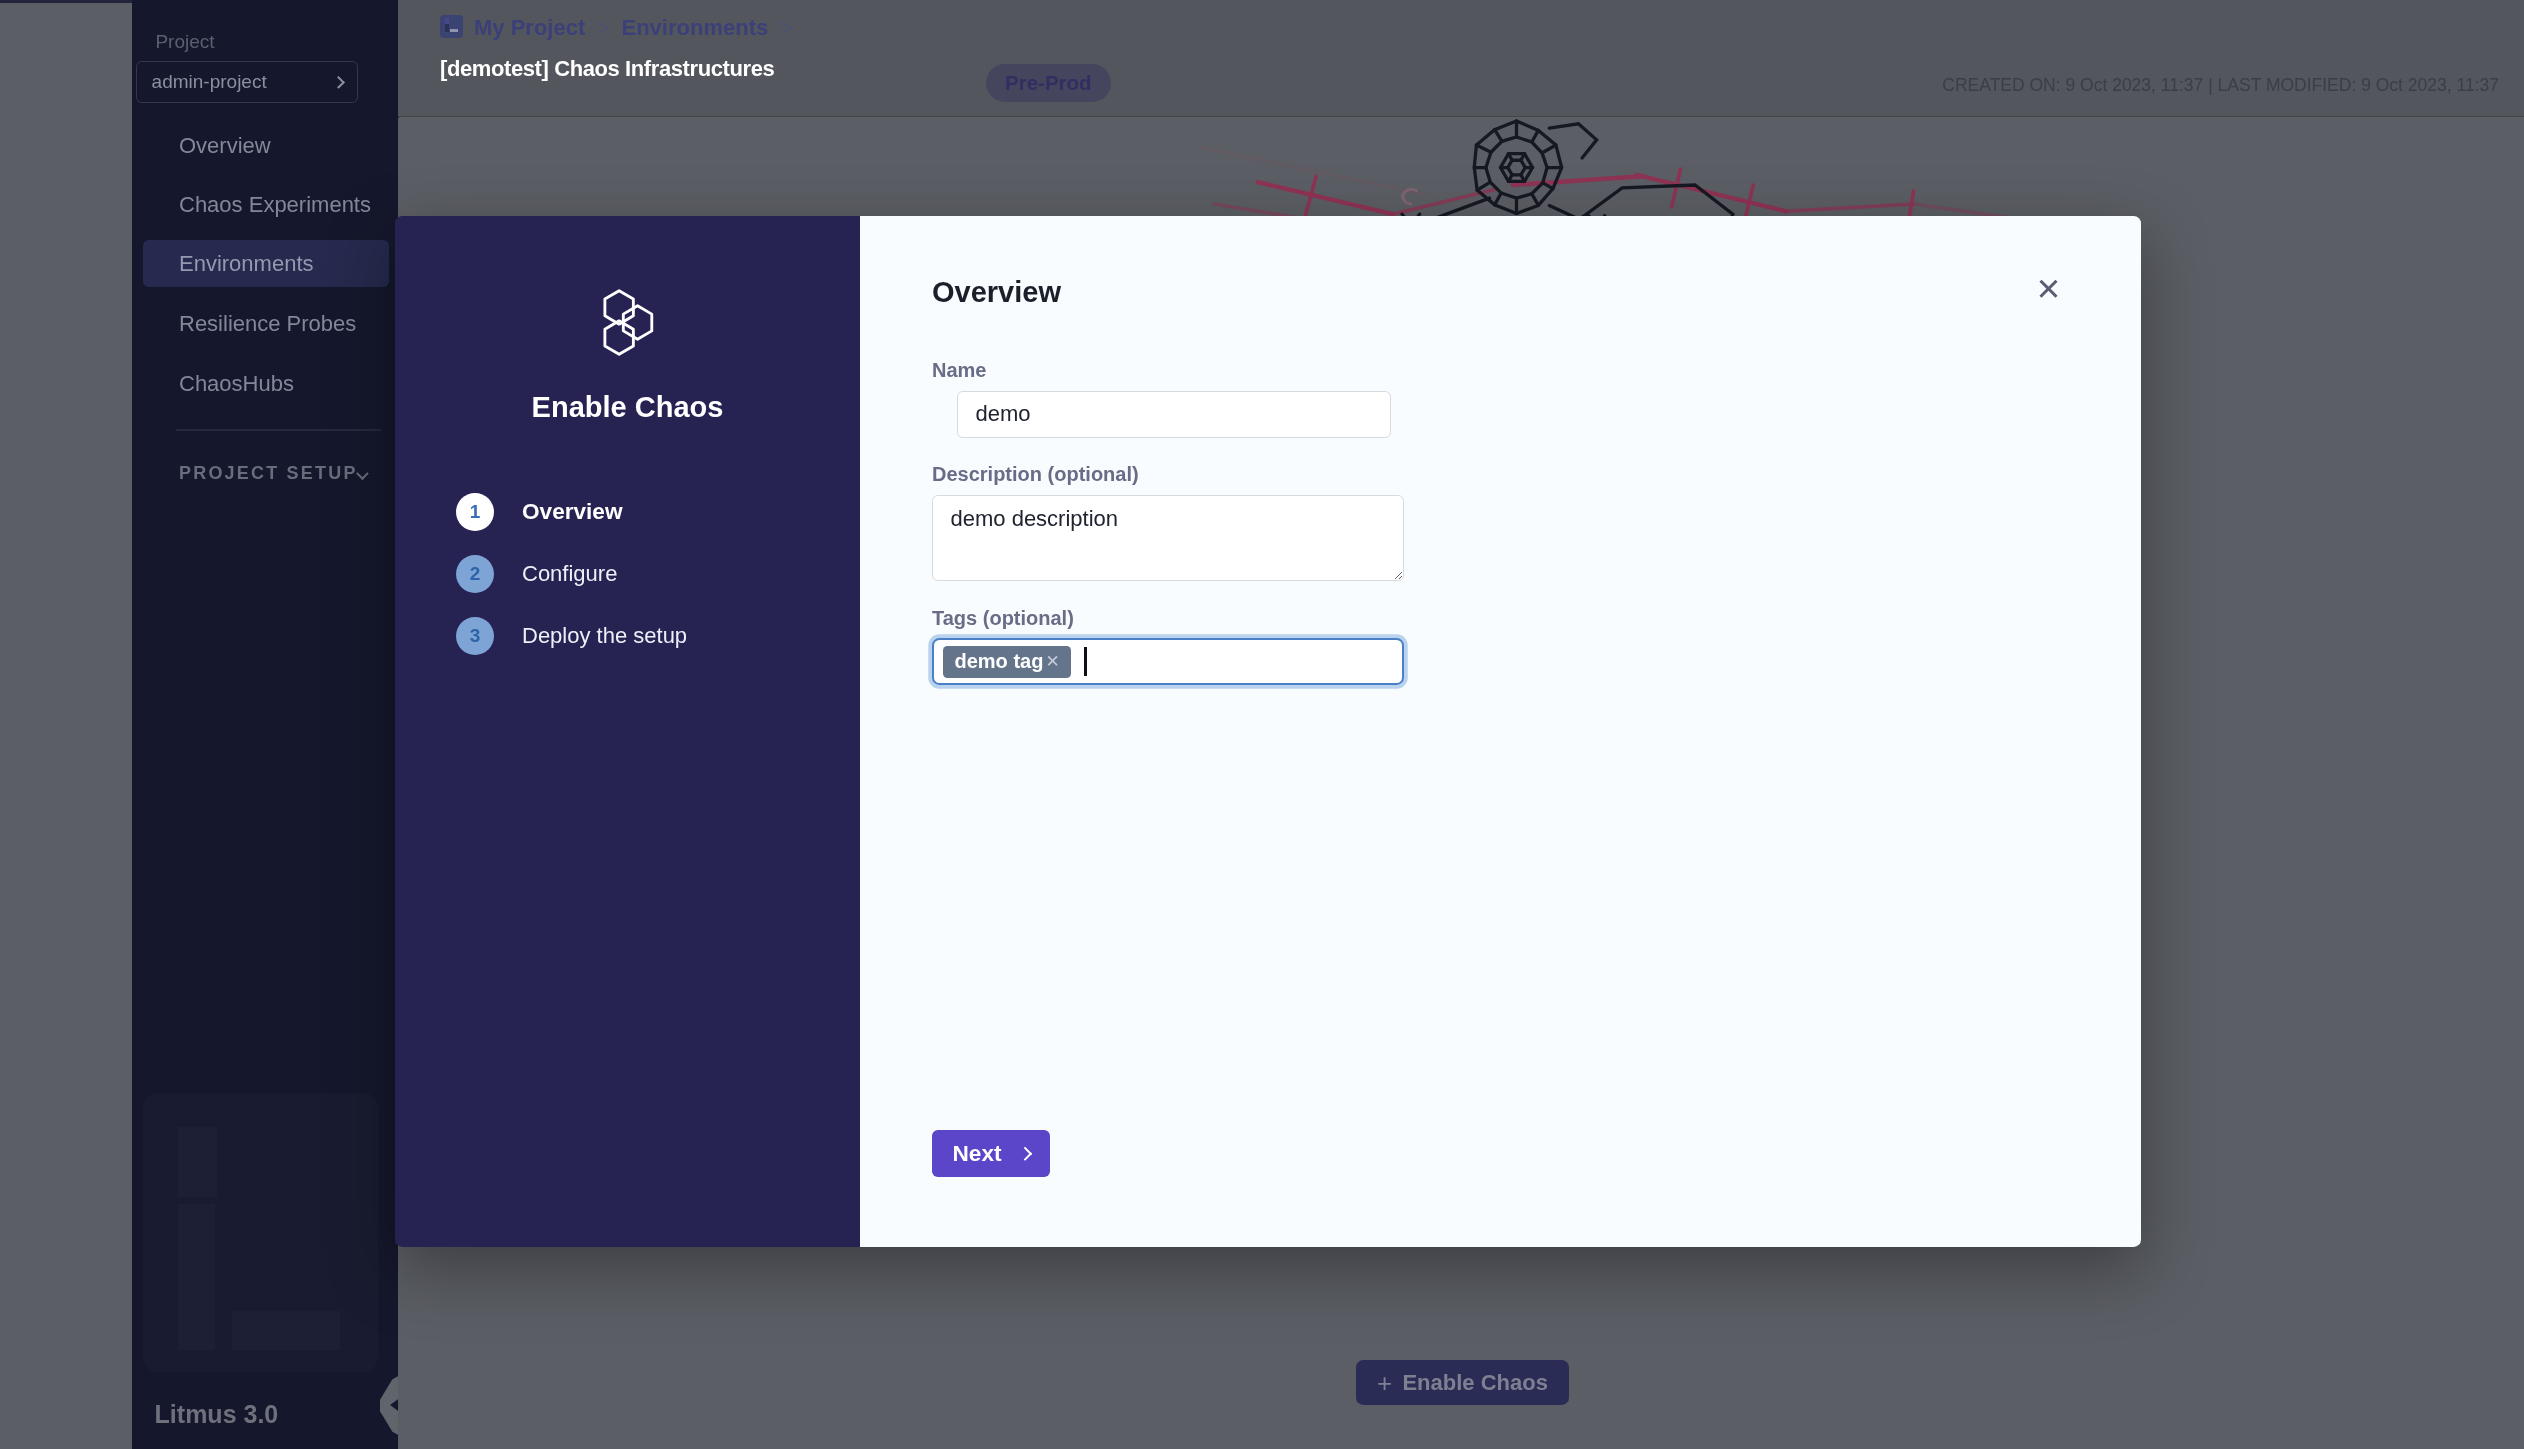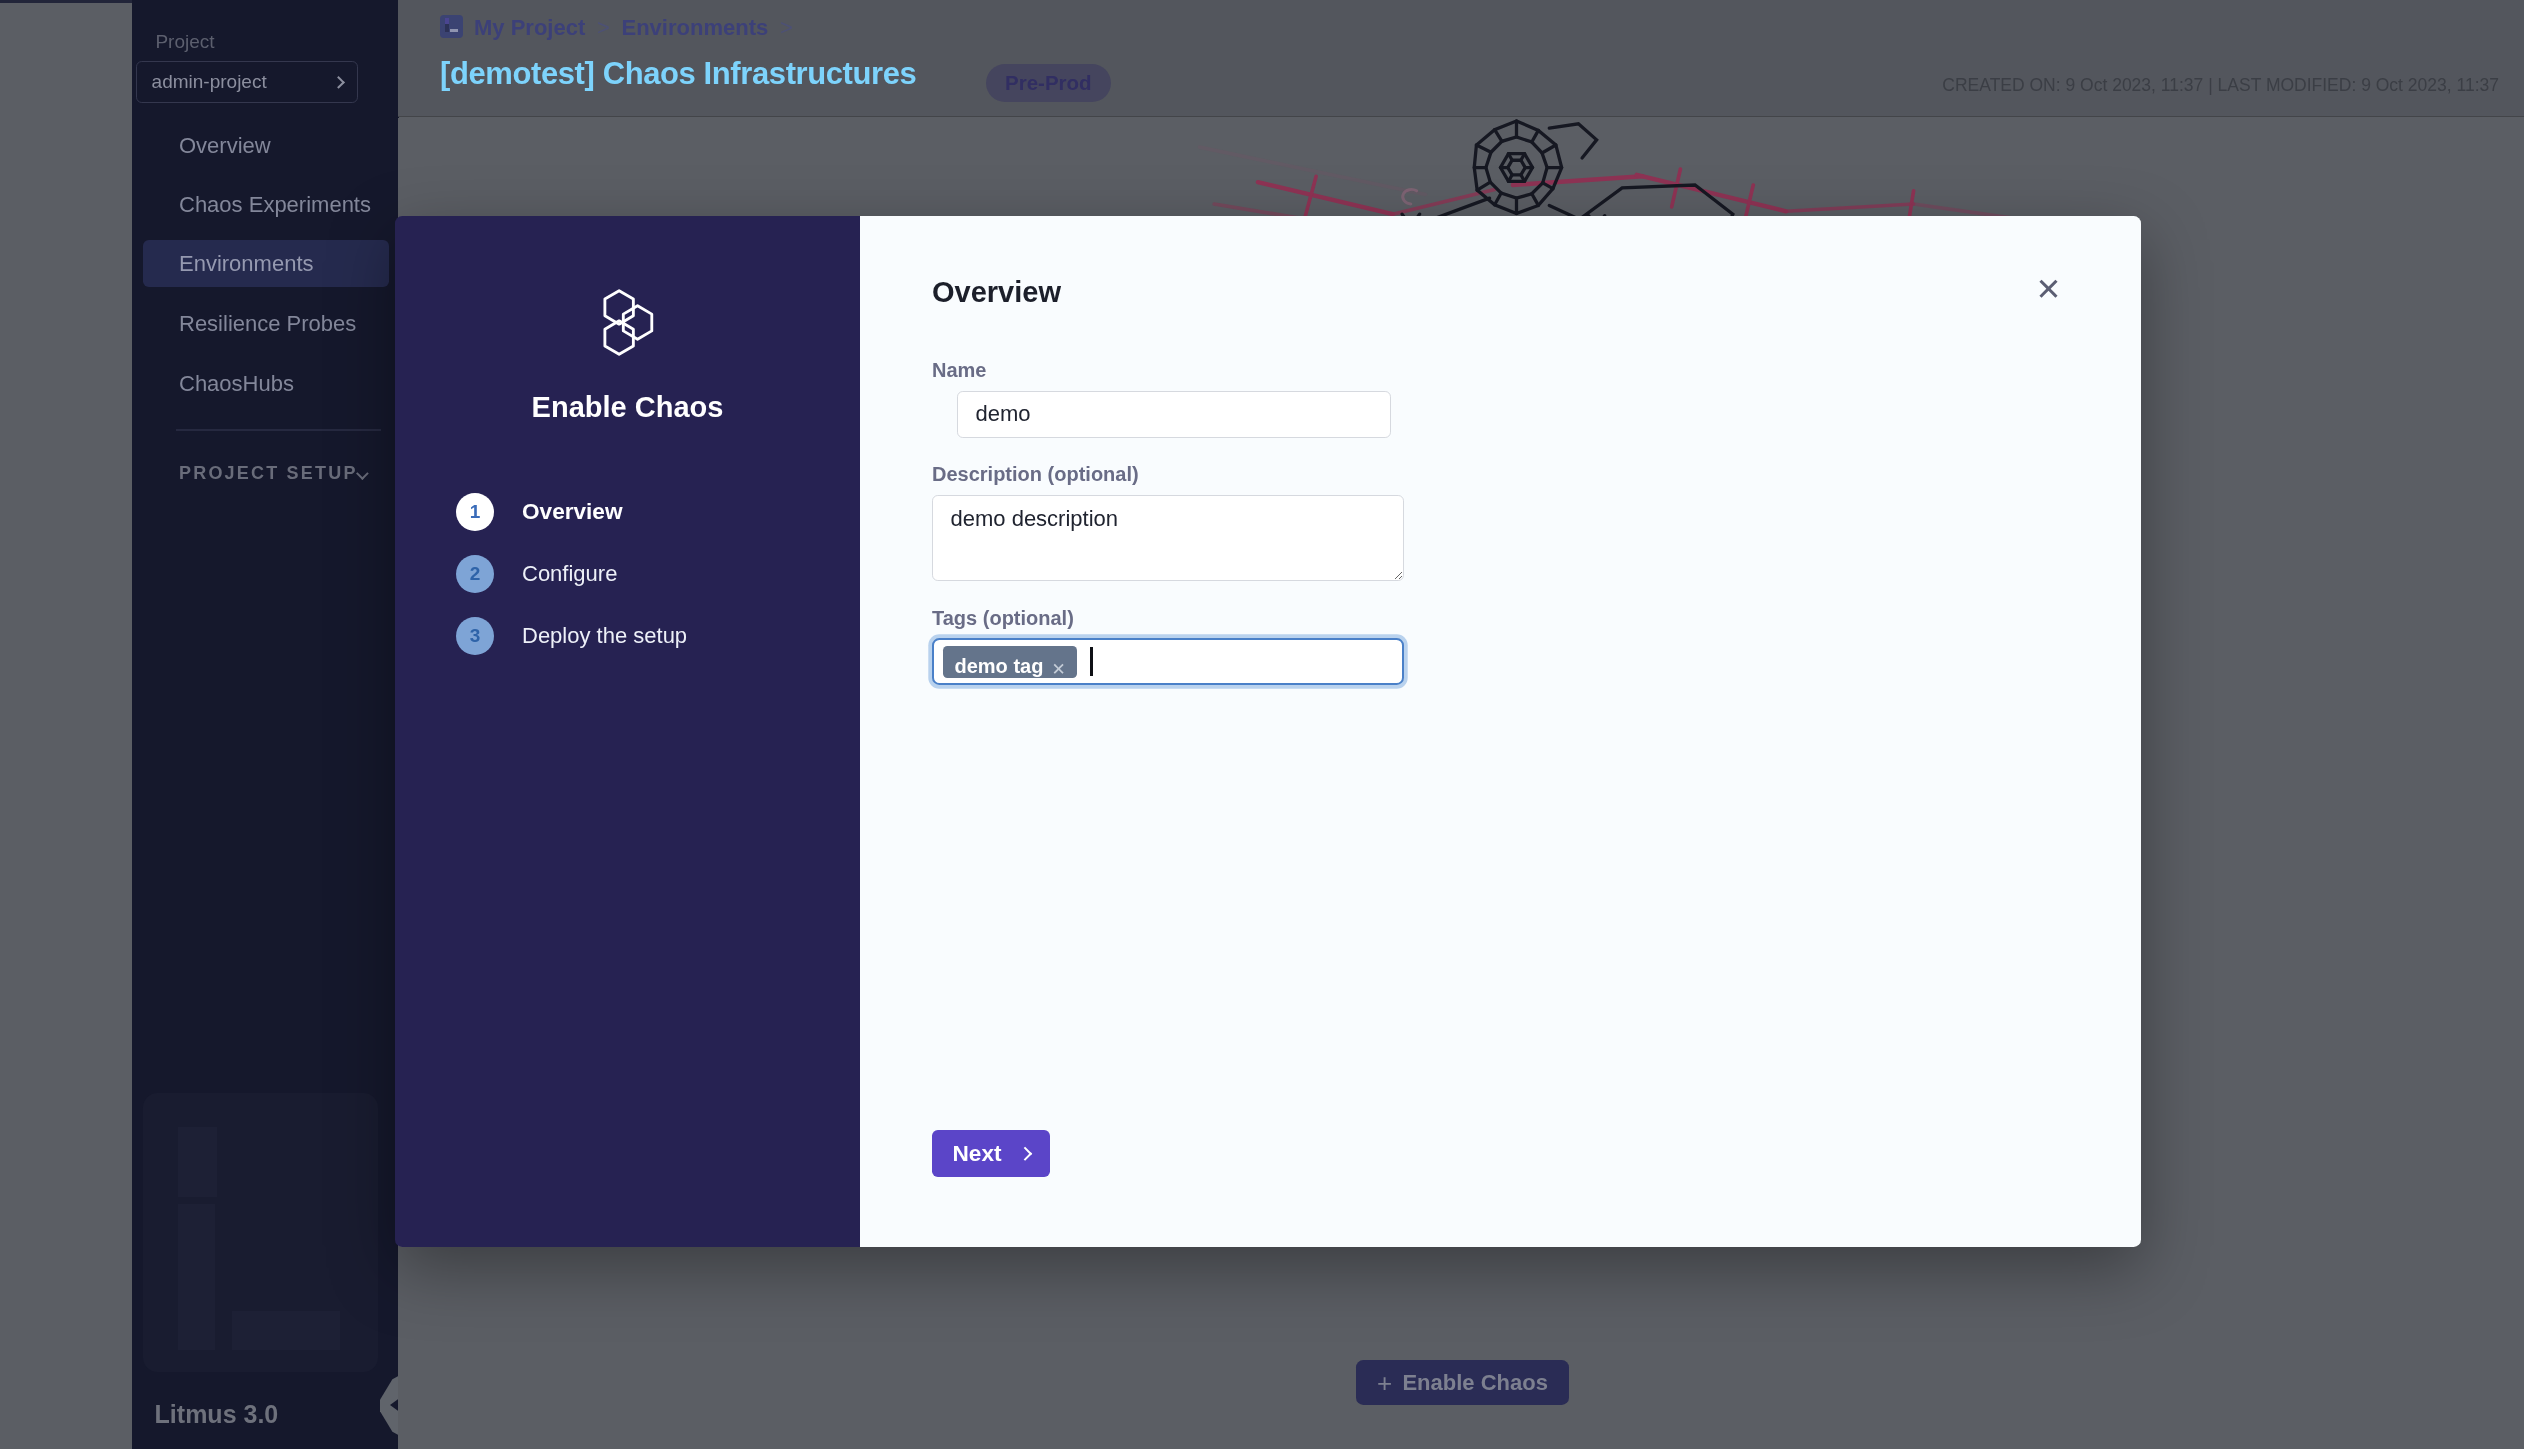--- a/index.html
+++ b/index.html
@@ -50,21 +50,21 @@
                        border-top:8.8px solid transparent; border-bottom:8.8px solid transparent; border-right:11.7px solid #15182c; }
 
   
   .page-header { position:absolute; left:398px; top:0; width:2127px; height:117px; background:#53565d; border-bottom:1.5px solid #434549; }
   .crumb-icon { position:absolute; left:42px; top:14.6px; width:23.4px; height:23.4px; border-radius:3.7px; background:#3b4372; }
   .crumb-icon .m1 { position:absolute; left:5.1px; top:3.7px; width:4.4px; height:14px; background:#2c3156; }
   .crumb-icon .m2 { position:absolute; left:5.1px; top:3.7px; width:4.4px; height:5.8px; background:#4a4590; }
   .crumb-icon .m3 { position:absolute; left:9.5px; top:14px; width:8px; height:3.7px; background:#8f94b0; }
   .breadcrumb { position:absolute; left:76px; top:15.3px; font-size:22px; font-weight:600; color:#3c4079; display:flex; gap:11.7px; }
   .breadcrumb .sep { color:#4d5175; font-weight:400; }
-  .page-title { position:absolute; left:42px; top:56px; font-size:31px; font-weight:800; color:#7dd3fc; letter-spacing:-0.4px; }
+  .page-title { position:absolute; left:42px; top:56px; font-size:22px; font-weight:800; color:#ffffff; letter-spacing:-0.4px; }
   .env-badge { position:absolute; left:588px; top:64px; height:38px; padding:0 19px; border-radius:19px; background:#45455e;
                display:flex; align-items:center; font-size:20.5px; font-weight:700; color:#312e62; }
   .header-meta { position:absolute; right:26px; top:75px; font-size:17.5px; font-weight:500; color:#3b3e45; }
 
   
   .content { position:absolute; left:398px; top:118px; width:2127px; height:1331px; background:#5b5e64; overflow:hidden; }
   .doodle { position:absolute; left:771px; top:0; }
   .bg-enable-btn { position:absolute; left:958px; top:1242px; width:213px; height:45px; border-radius:7.3px; background:#2a2c55;
                    display:flex; align-items:center; justify-content:center; gap:10.2px; color:#7d8090; font-size:22px; font-weight:700; }
   .bg-enable-btn .plus { font-size:26px; font-weight:400; line-height:0; }
@@ -89,21 +89,21 @@
                  font-size:31px; color:#5b5e73; cursor:default; }
   .fields { position:absolute; left:72px; top:143px; width:472px; }
   .field-label { font-size:20px; font-weight:600; color:#696c86; margin-bottom:8.8px; }
   .text-input { width:434px; height:47px; border:1.5px solid #d6d9df; border-radius:5.8px; background:#ffffff;
                 font-family:"Liberation Sans", sans-serif; font-size:22px; color:#202430; padding:0 17.5px; margin-bottom:25px; display:block;margin-left:25px; }
   .text-area { width:472px; height:86px; border:1.5px solid #d6d9df; border-radius:5.8px; background:#ffffff;
                font-family:"Liberation Sans", sans-serif; font-size:22px; color:#202430; padding:10.2px 17.5px; margin-bottom:26px;
                resize:both; display:block; }
   .tags-box { width:472px; height:47px; border:2.2px solid #4a80c8; border-radius:7.3px; background:#ffffff;
               box-shadow: 0 0 0 3.7px #b9d2ee; display:flex; align-items:center; padding:0 8.8px; }
-  .tag-chip { height:32px; background:#64748b; border-radius:4.4px; display:flex; align-items:flex-end; padding:0 11.7px; gap:8px; }
+  .tag-chip { height:32px; background:#64748b; border-radius:4.4px; display:flex; align-items:center; padding:0 11.7px; gap:2px; }
   .tag-chip .chip-text { font-size:20px; font-weight:600; color:#ffffff; }
   .tag-chip .chip-x { font-size:17px; color:#c4ccd7; line-height:1; }
   .caret { width:2.2px; height:29px; background:#0e1015; margin-left:13px; }
   .next-btn { position:absolute; left:72px; top:914px; height:47px; padding:0 20.5px; background:#5b45c8; border:none; border-radius:5.8px;
               display:flex; align-items:center; gap:19px; color:#ffffff; font-size:22.6px; font-weight:700;
               font-family:"Liberation Sans", sans-serif; }
   .next-btn .chev { width:9.5px; height:9.5px; border-width:2.6px; margin-top:0.7px; }
 </style>
 </head>
 <body>

